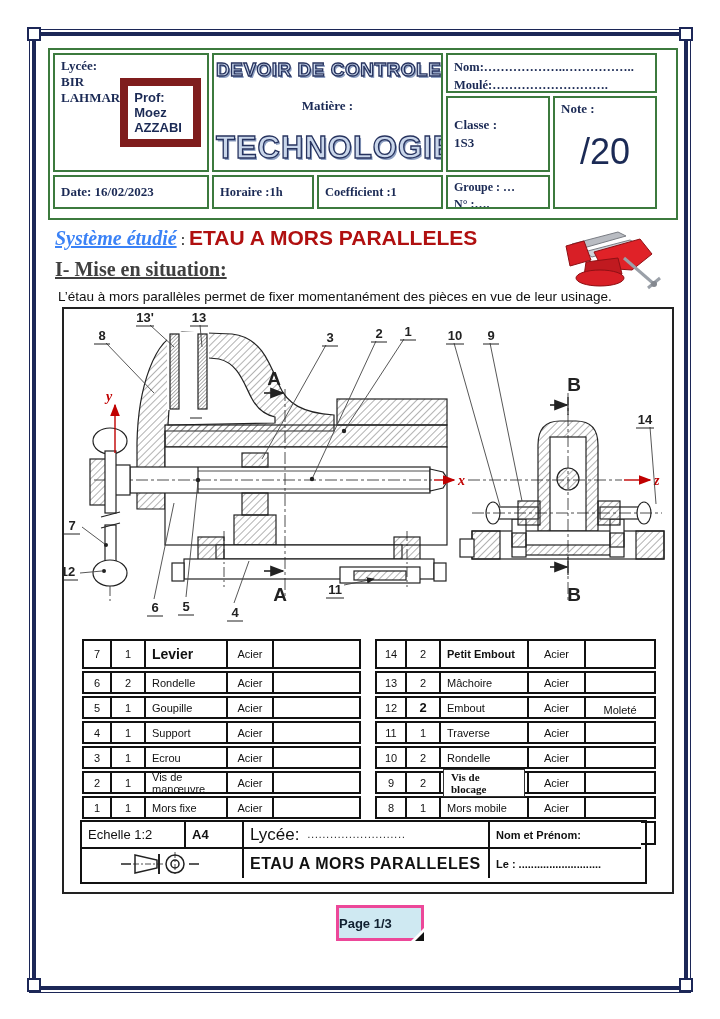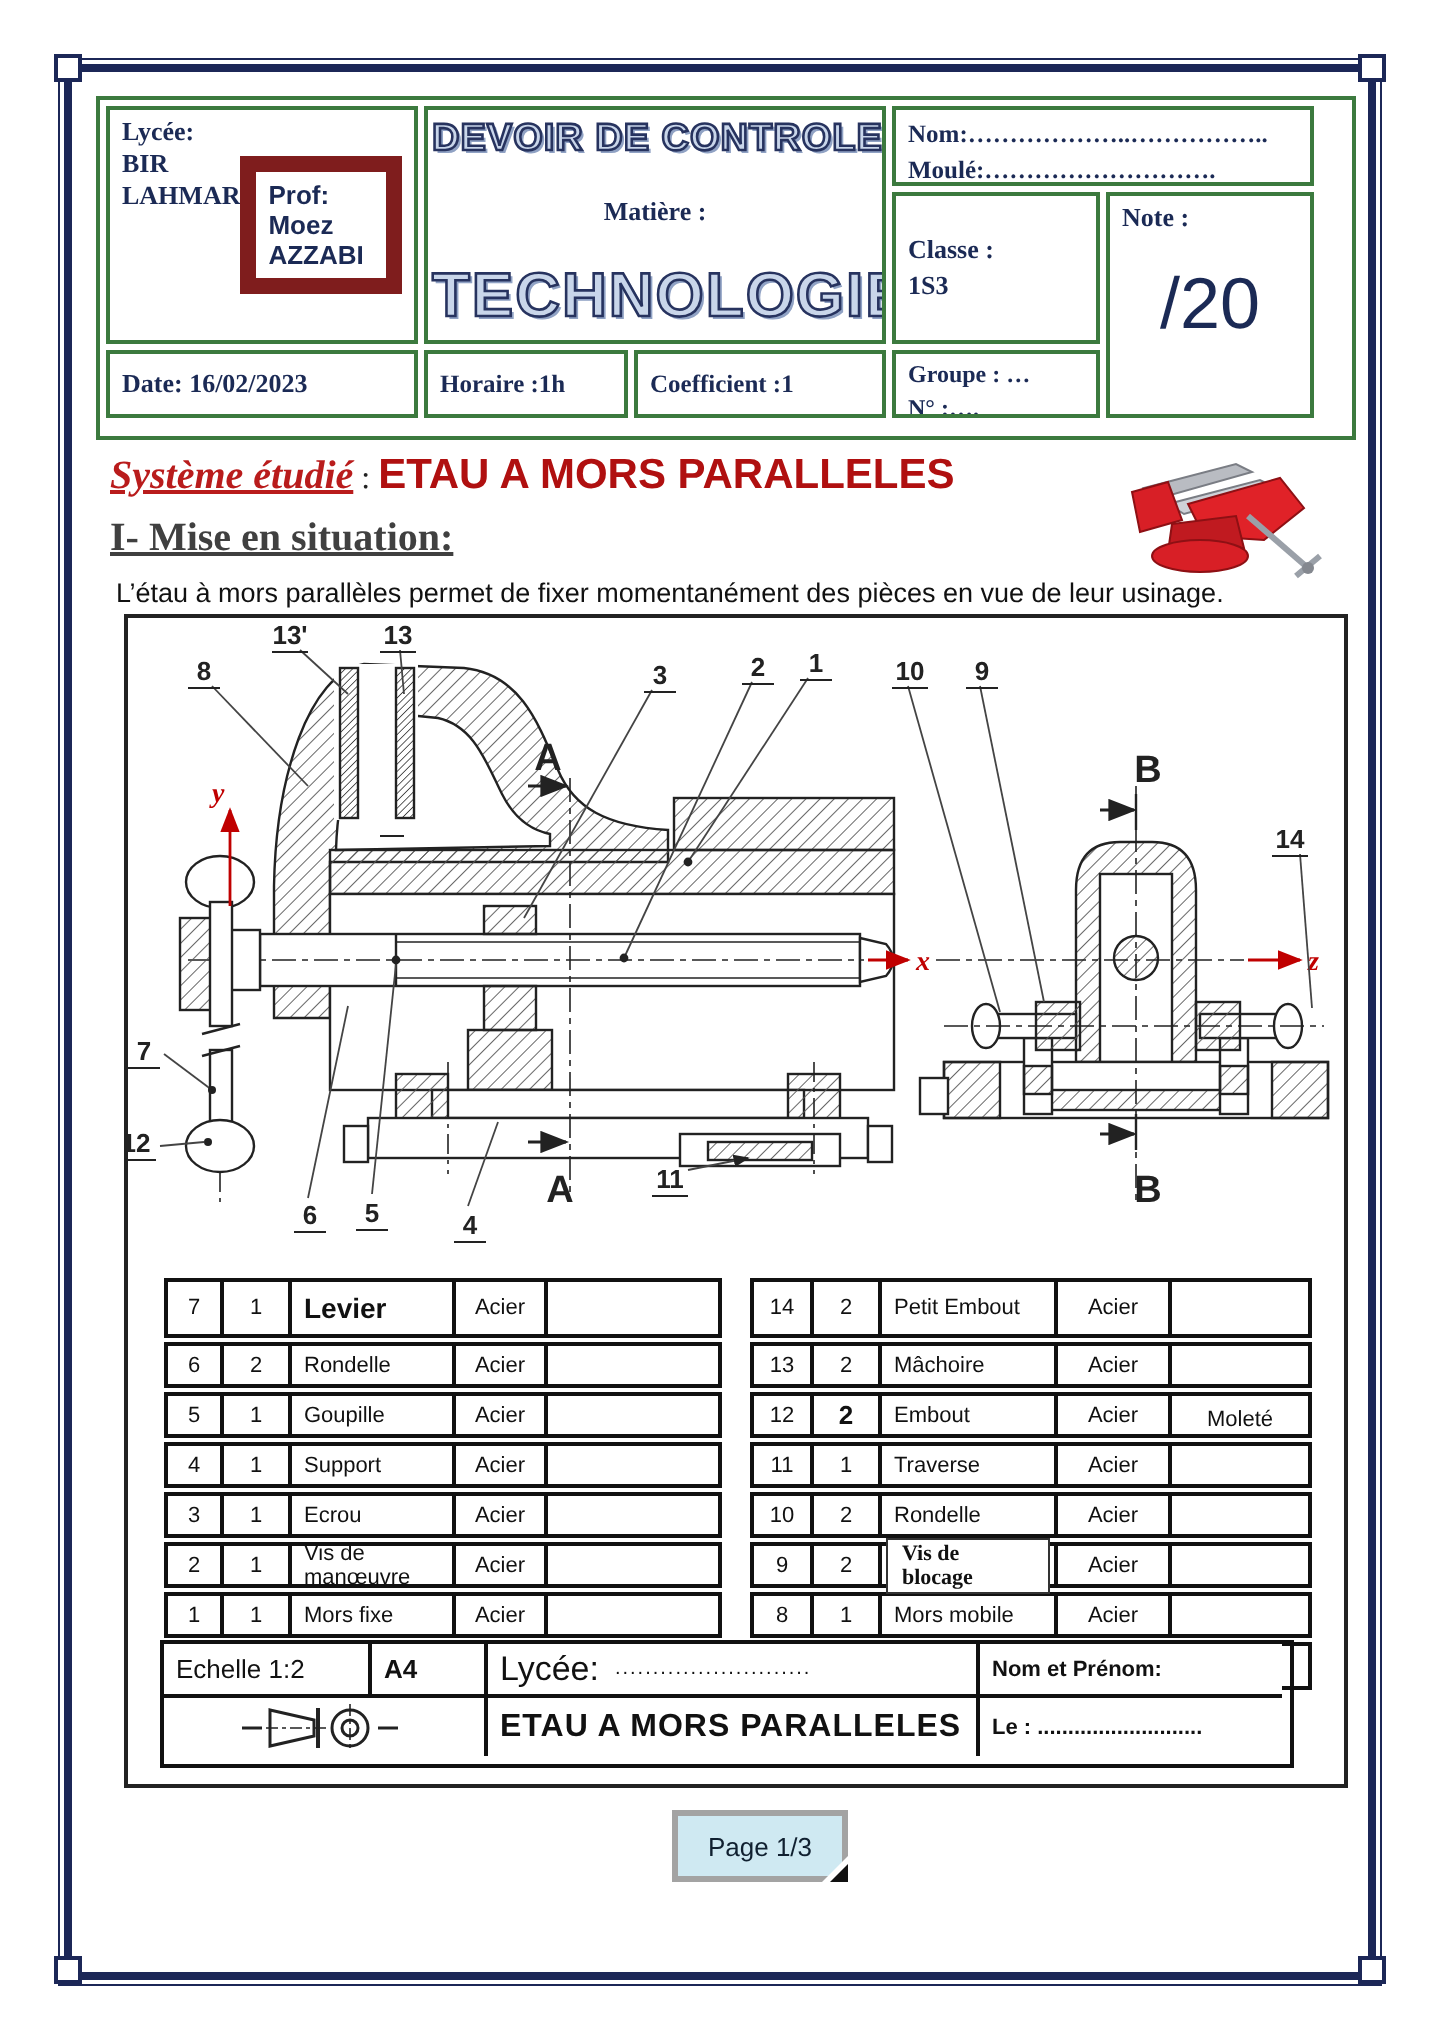--- a/index.html
+++ b/index.html
@@ -32,21 +32,21 @@
   .wordart{font-family:"Liberation Sans",sans-serif;font-weight:bold;color:#c9d6ea;
            -webkit-text-stroke:1.3px #27335f;text-shadow:1.5px 1.5px 0 #90a2c4;white-space:nowrap;}
   .wa-devoir{font-size:19px;letter-spacing:.5px;}
   .wa-techno{font-size:31px;letter-spacing:1px;}
   .note-big{font-family:"Liberation Sans",sans-serif;font-size:36px;font-weight:normal;
             color:#1b2a55;text-align:center;margin-top:14px;}
   .classe-val{font-family:Liberation Serif, serif;font-size:13px;}
   
   .sys-line{position:absolute;left:55px;top:226px;font-size:20px;white-space:nowrap;}
   .sys-label{font-family:"Liberation Serif",serif;font-weight:bold;font-style:italic;
-             color:#b91c1c;text-decoration:underline;}
+             color:#3b82f6;text-decoration:underline;}
   .sys-sep{color:#222;font-family:"Liberation Serif",serif;font-size:16px;}
   .sys-name{font-family:"Liberation Sans",sans-serif;font-weight:bold;color:#b01010;font-size:21px;}
   .mise-title{position:absolute;left:55px;top:258px;font-family:"Liberation Serif",serif;
               font-weight:bold;font-size:20px;color:#404040;text-decoration:underline;}
   .desc{position:absolute;left:58px;top:289px;font-size:13.5px;color:#111;}
   .vise-photo{position:absolute;left:556px;top:224px;}
   
   .draw-frame{position:absolute;left:62px;top:307px;width:608px;height:583px;
               border:2px solid #222;background:#fff;}
   .tech-drawing{position:absolute;left:0;top:0;}
@@ -62,41 +62,41 @@
            padding:0 2px;box-sizing:border-box;}
   .prow .c:last-child{border-right:none;margin-top:37px;}
   .pt-left .rep{width:28px;}  .pt-left .nb{width:34px;}  .pt-left .des{width:82px;justify-content:flex-start;padding-left:6px;}
   .pt-left .mat{width:46px;}  .pt-left .obs{flex:1;}
   .pt-right .rep{width:30px;} .pt-right .nb{width:34px;} .pt-right .des{width:88px;justify-content:flex-start;padding-left:6px;}
   .pt-right .mat{width:57px;} .pt-right .obs{flex:1;}
   .r-tall{height:26px;} .r-std{height:19px;}
   .r-head{height:20px;font-weight:bold;font-size:11.5px;}
   .r-head .c{justify-content:center !important;padding-left:2px !important;}
   .des-big{font-size:14px;font-weight:bold;}
-  .des-bold{font-weight:normal;}
+  .des-bold{font-weight:bold;}
   .nb-big{font-size:13px;font-weight:bold;}
   .vis-box{border:1.5px solid #333;background:#fff;font-family:"Liberation Serif",serif;
            font-weight:bold;font-size:11px;padding:1px 7px;margin-left:-4px;}
   
   .title-block{position:absolute;left:16px;top:511px;width:563px;height:60px;border:2px solid #111;
                display:grid;grid-template-columns:104px 58px 246px 151px;grid-template-rows:27px 29px;text-align:right;}
   .tb{border-right:2px solid #111;border-bottom:2px solid #111;display:flex;align-items:center;
       padding:0 6px;box-sizing:border-box;background:#fff;}
   .tb-echelle{font-size:13px;}
   .tb-a4{font-weight:bold;font-size:13px;}
   .tb-lycee{font-size:17px;}
   .tb-lycee .dots{font-size:10px;letter-spacing:1px;margin-left:8px;}
   .tb-nomprenom{font-size:11px;font-weight:bold;border-right:none;}
   .tb-proj{grid-column:1 / span 2;border-bottom:none;justify-content:center;}
   .tb-etau{font-weight:bold;font-size:16px;border-bottom:none;letter-spacing:.5px;}
   .tb-le{font-size:11px;font-weight:bold;border-right:none;border-bottom:none;}
   
   .page-badge{position:absolute;left:336px;top:905px;width:82px;height:30px;background:#cfe9f2;
-              border:3px solid #a3a3a3;display:flex;align-items:center;justify-content:center;
-              font-weight:normal;font-size:13px;color:#102030;}
+              border:3px solid #ec4899;display:flex;align-items:center;justify-content:flex-start;
+              font-weight:bold;font-size:13px;color:#102030;}
   .page-badge .fold{position:absolute;right:-3px;bottom:-3px;width:0;height:0;
               border-style:solid;border-width:0 0 13px 13px;border-color:transparent transparent #fff transparent;}
   .page-badge .fold2{position:absolute;right:-3px;bottom:-3px;width:0;height:0;
               border-style:solid;border-width:0 0 9px 9px;border-color:transparent transparent #111 transparent;}
 </style>
 </head>
 <body>
 
 <div class="page">
   <div class="frame"></div>

